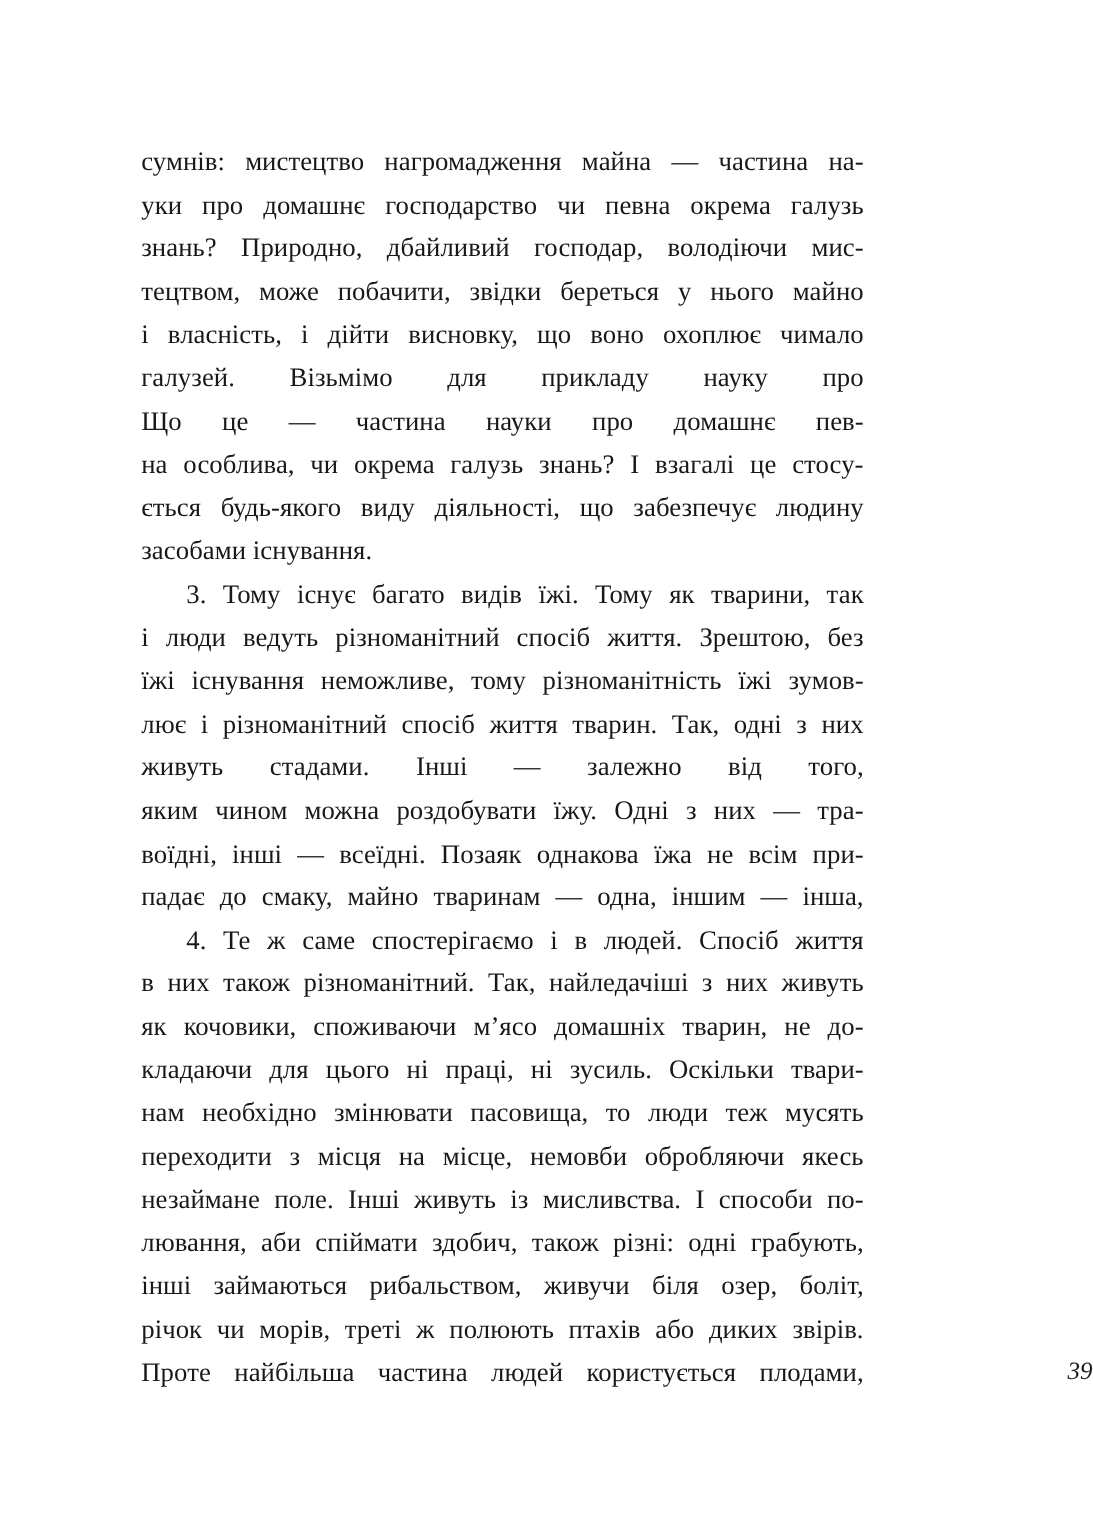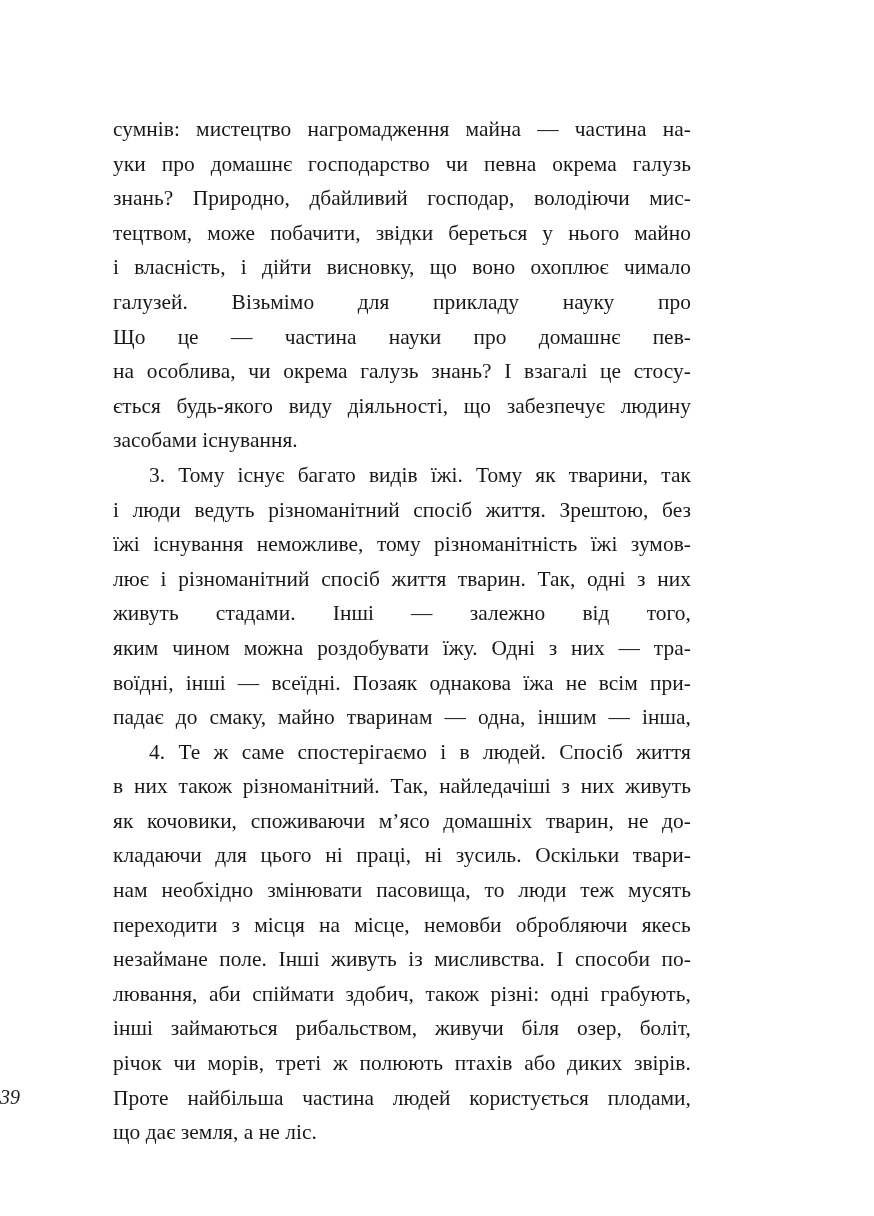--- a/index.html
+++ b/index.html
@@ -65,21 +65,21 @@
   }
   .line.indent.j {
     width: 578px;
   }
 
   .folio {
     position: absolute;
     left: 0;
     top: 1086px;
     width: 874px;
-    text-align: left;
+    text-align: right;
     font-family: "Liberation Serif", "DejaVu Serif", serif;
     font-style: italic;
     font-size: 20px;
     color: #1c1c1c;
   }
 </style>
 </head>
 <body>
 
 <div class="page">
@@ -373,19 +373,18 @@
           <span class="w">звірів.</span>
         </div>
         <div class="line j">
           <span class="w">Проте</span>
           <span class="w">найбільша</span>
           <span class="w">частина</span>
           <span class="w">людей</span>
           <span class="w">користується</span>
           <span class="w">плодами,</span>
         </div>
-        <div class="line last">що дає земля, а не ліс.</div>
       </div>
     </div>
 
   <div class="folio">39</div>
 
 </div>
 
 </body></html>

